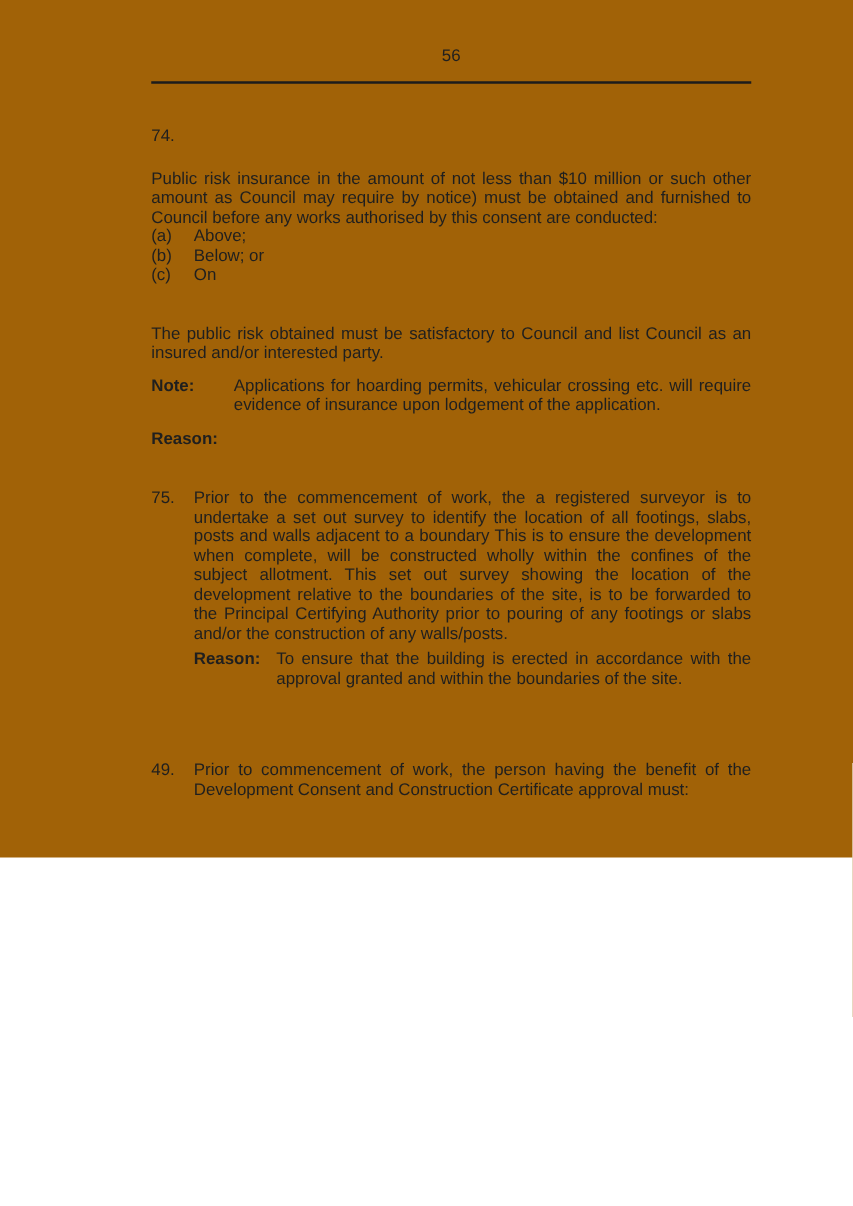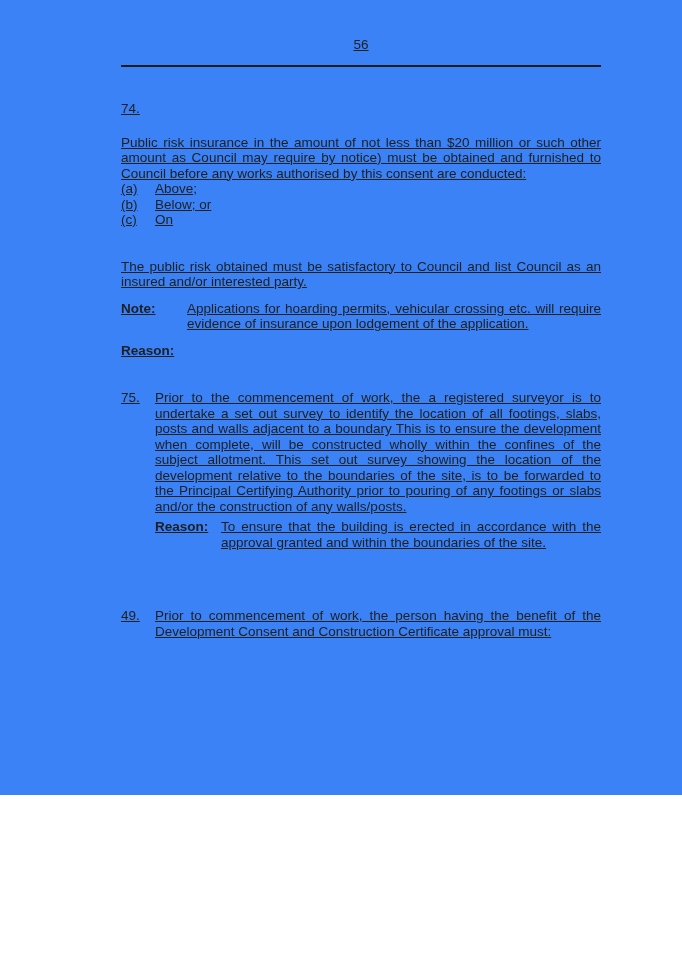--- a/index.html
+++ b/index.html
@@ -11,24 +11,23 @@
     width: 682px;
     height: 965px;
     font-family: "Liberation Sans", sans-serif;
     font-size: 13.5px;
     line-height: 15.5px;
     color: #1f1f1f;
     -webkit-font-smoothing: antialiased;
   }
   .sheet {
     width: 682px;
-    height: 795px;
-    background: #3b82f6;
+    height: 686px;
+    background: #a16207;
     overflow: hidden;
-    text-decoration: underline;
   }
   .col {
     margin-left: 121px;
     width: 480px;
   }
   .page-number {
     padding-top: 37px;
     text-align: center;
   }
   .rule {
@@ -63,21 +62,21 @@
 <div class="sheet">
   <div class="col">
 
     <div class="page-number">56</div>
 
     <div class="rule"></div>
 
     <div class="cond mt34">
       <div class="cond-num">74.</div>
       <div class="cond-body">
-        <p class="just">Public risk insurance in the amount of not less than $20 million or such other amount as Council may require by notice) must be obtained and furnished to Council before any works authorised by this consent are conducted:</p>
+        <p class="just">Public risk insurance in the amount of not less than $10 million or such other amount as Council may require by notice) must be obtained and furnished to Council before any works authorised by this consent are conducted:</p>
 
         <div class="sub">
           <span class="sub-label">(a)</span>
           <span class="sub-text">Above;</span>
         </div>
         <div class="sub">
           <span class="sub-label">(b)</span>
           <span class="sub-text">Below; or</span>
         </div>
         <div class="sub">

